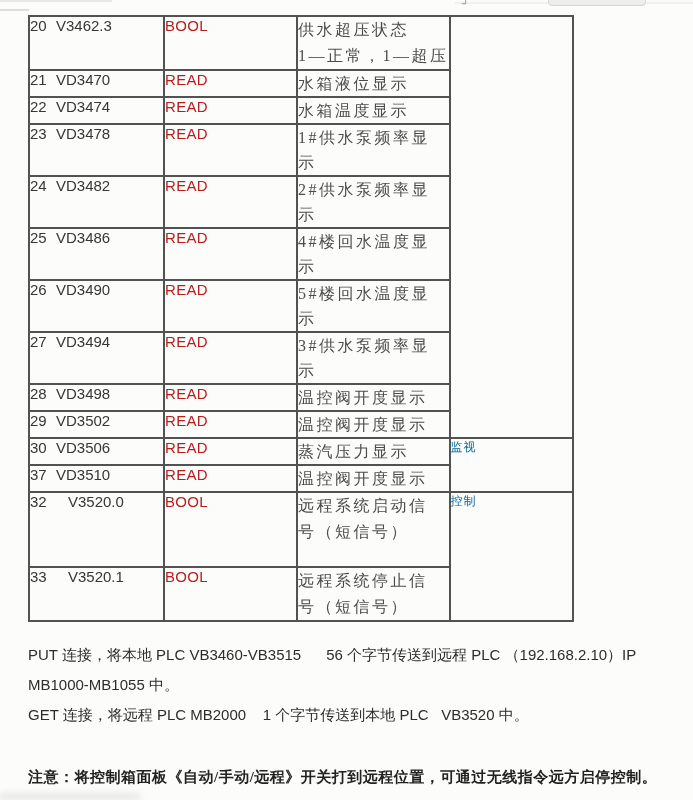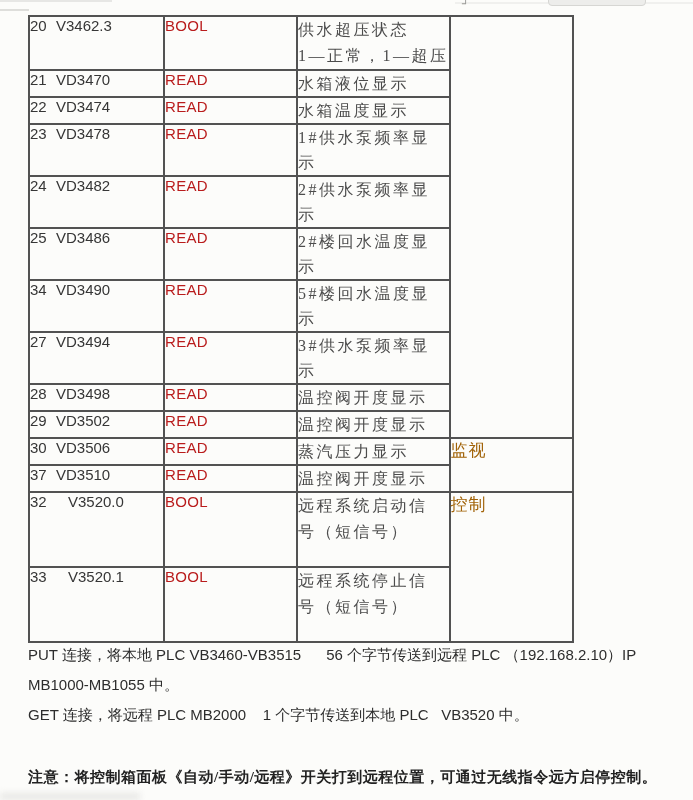--- a/index.html
+++ b/index.html
@@ -23,42 +23,42 @@
     position:absolute;left:28px;top:15px;
     border-collapse:collapse;table-layout:fixed;
   }
   table.plc td{
     border:2px solid #525252;
     vertical-align:top;padding:0;
   }
   .rh0{height:51px}.rh1{height:25px}.rh2{height:25px}.rh3{height:50px}
   .rh4{height:50px}.rh5{height:50px}.rh6{height:50px}.rh7{height:50px}
   .rh8{height:26px}.rh9{height:25px}.rh10{height:26px}.rh11{height:24px}
-  .rh12{height:75px}.rh13{height:75px}
+  .rh12{height:75px}.rh13{height:54px}
   td.c1{
     padding:3px 2px 0 6px;
     font-family:"Liberation Sans", sans-serif;
     font-size:15px;color:#363636;
   }
   td.c1 .num{display:inline-block;width:26px;}
   tr.indent td.c1 .addr{margin-left:12px;}
   td.c2{
     padding:3px 0 0 7px;
     font-family:"Liberation Sans", sans-serif;
     font-size:15px;color:#b91c1c;letter-spacing:0.3px;
   }
   td.c3{
     padding:1px 0 0 8px;
     font-size:16px;color:#4c4c4c;letter-spacing:2.5px;margin-left:41px;
   }
   td.c3 div{line-height:25px;white-space:nowrap;}
   tr.rh12 td.c3 div, tr.rh13 td.c3 div, tr.rh0 td.c3 div{line-height:26px;}
   td.c4{
     padding:3px 0 0 9px;
-    font-size:17px;color:#a16207;letter-spacing:1px;
+    font-size:12px;color:#0369a1;letter-spacing:1px;
   }
   
   .body-text{
     position:absolute;left:28px;top:640px;width:680px;
     font-family:"Liberation Sans", sans-serif;
     font-size:15px;color:#2d2d2d;
   }
   .body-text div{line-height:30px;white-space:pre;}
   .note-text{
     position:absolute;left:28px;top:766px;width:680px;
@@ -133,27 +133,27 @@
       <div>2#供水泵频率显</div>
       <div>示</div>
     </td>
   </tr>
   <tr class="rh5">
     <td class="c1">
       <span class="num">25</span><span class="addr">VD3486</span>
     </td>
     <td class="c2">READ</td>
     <td class="c3">
-      <div>2#楼回水温度显</div>
+      <div>4#楼回水温度显</div>
       <div>示</div>
     </td>
   </tr>
   <tr class="rh6">
     <td class="c1">
-      <span class="num">34</span><span class="addr">VD3490</span>
+      <span class="num">26</span><span class="addr">VD3490</span>
     </td>
     <td class="c2">READ</td>
     <td class="c3">
       <div>5#楼回水温度显</div>
       <div>示</div>
     </td>
   </tr>
   <tr class="rh7">
     <td class="c1">
       <span class="num">27</span><span class="addr">VD3494</span>

